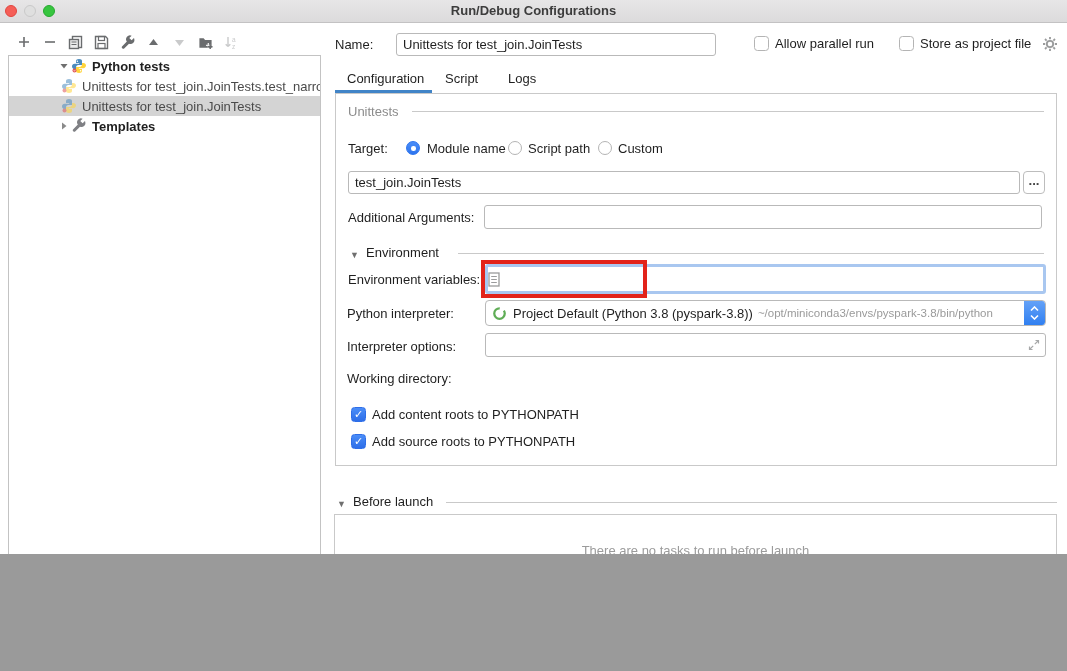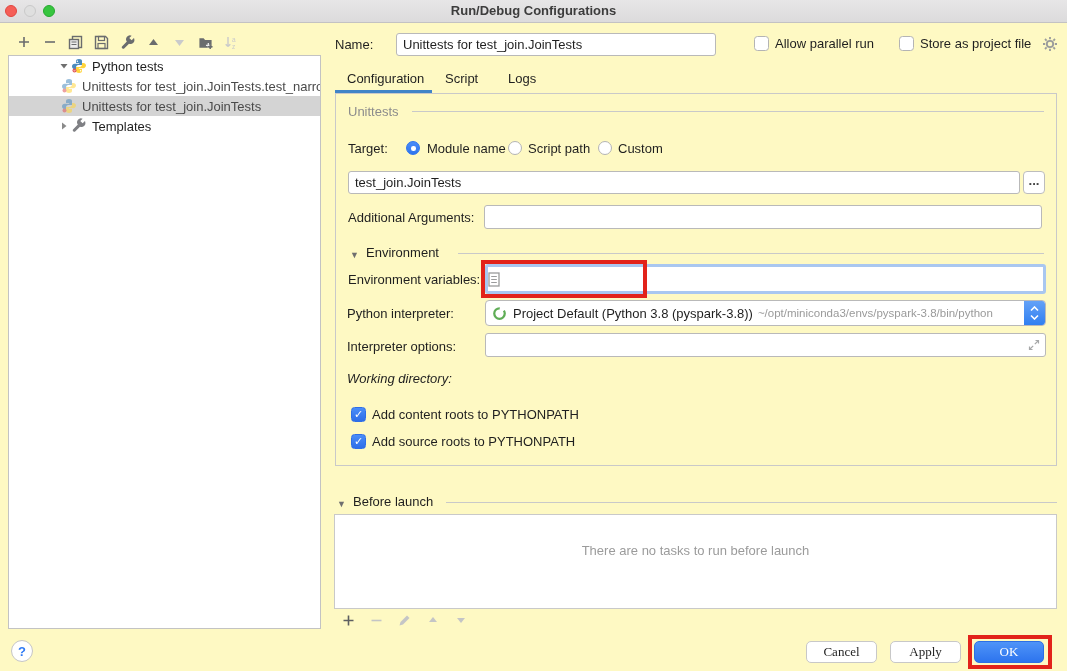--- a/index.html
+++ b/index.html
@@ -1,35 +1,35 @@
 <!DOCTYPE html>
 <html><head>
 <meta charset="utf-8">
 <style>
   html,body{margin:0;padding:0;background:#9a9a9a;}
-  .window{position:relative;width:1067px;height:671px;background:#fef9c3;overflow:hidden;
+  .window{position:relative;width:1067px;height:554px;background:#ffffff;overflow:hidden;
     font-family:"Liberation Sans","DejaVu Sans",sans-serif;font-size:13px;color:#1f1f1f;}
   .abs{position:absolute;}
   
   .titlebar{position:absolute;left:0;top:0;width:1067px;height:22px;
     background:linear-gradient(#e7e6e7,#dcdbdc);border-bottom:1px solid #c3c2c3;}
   .tl{position:absolute;top:5px;width:12px;height:12px;border-radius:50%;}
   .tl-close{left:5px;background:#f55e57;border:1px solid #e14640;box-sizing:border-box;}
   .tl-min{left:24px;background:#dfdfdf;border:1px solid #c9c9c9;box-sizing:border-box;}
   .tl-zoom{left:43px;background:#37c53f;border:1px solid #27a930;box-sizing:border-box;}
   .title-text{position:absolute;left:0;right:0;top:3px;text-align:center;font-weight:600;color:#3c3c3c;}
   
   .side-toolbar{position:absolute;left:16px;top:31px;height:22px;display:flex;align-items:center;gap:11px;}
   .ticon{width:15px;height:15px;display:inline-flex;align-items:center;justify-content:center;}
   .tree-panel{position:absolute;left:8px;top:55px;width:313px;height:574px;background:#fff;
     border:1px solid #c3c3c3;box-sizing:border-box;overflow:hidden;}
   .trow{position:relative;height:20px;display:flex;align-items:center;white-space:nowrap;overflow:hidden;}
   .trow .chev{width:12px;margin-left:14px;display:inline-flex;}
   .trow .ticn{width:16px;height:16px;margin-right:5px;display:inline-flex;flex:0 0 auto;}
-  .trow.root{font-weight:400;padding-left:36px;}
+  .trow.root{font-weight:700;padding-left:36px;}
   .trow.child{padding-left:52px;color:#4a4a4a;}
   .trow.selected{background:#d4d4d4;}
   .faded{opacity:.55;}
   
   .lbl{color:#1f1f1f;}
   .field{background:#fff;border:1px solid #b9b9b9;border-radius:3px;box-sizing:border-box;
     font-family:inherit;font-size:13px;color:#1f1f1f;padding:0 6px;outline:none;}
   .name-input{position:absolute;left:396px;top:33px;width:320px;height:23px;}
   .cbx{width:15px;height:15px;border:1px solid #b4b4b4;border-radius:3.5px;background:#fff;box-sizing:border-box;flex:0 0 auto;}
   .cbx.checked{background:linear-gradient(#4a8df8,#2e6ee8);border-color:#2e6ee8;color:#fff;
@@ -272,21 +272,21 @@
   <span class="abs lbl" style="left:347px;top:339px;">Interpreter options:</span>
   <div class="abs" style="left:485px;top:333px;width:561px;height:24px;">
     <input class="field" style="position: absolute; left: 0px; top: 0px; width: 100%; height: 100%;">
     <span class="in-icon">
       <svg width="12" height="12" viewBox="0 0 12 12">
           <path d="M7.5 1.5h3v3M10.5 1.5L6.8 5.2M4.5 10.5h-3v-3M1.5 10.5l3.7-3.7" stroke="#a6a7a8" stroke-width="1.2" fill="none"></path>
         </svg>
     </span>
   </div>
 
-  <span class="abs lbl" style="left:347px;top:371px;font-style:italic;">Working directory:</span>
+  <span class="abs lbl" style="left:347px;top:371px;">Working directory:</span>
 
   <div class="cbrow" style="left:351px;top:407px;">
     <span class="cbx checked">✓</span>
     <span>Add content roots to PYTHONPATH</span>
   </div>
   <div class="cbrow" style="left:351px;top:434px;">
     <span class="cbx checked">✓</span>
     <span>Add source roots to PYTHONPATH</span>
   </div>
 

